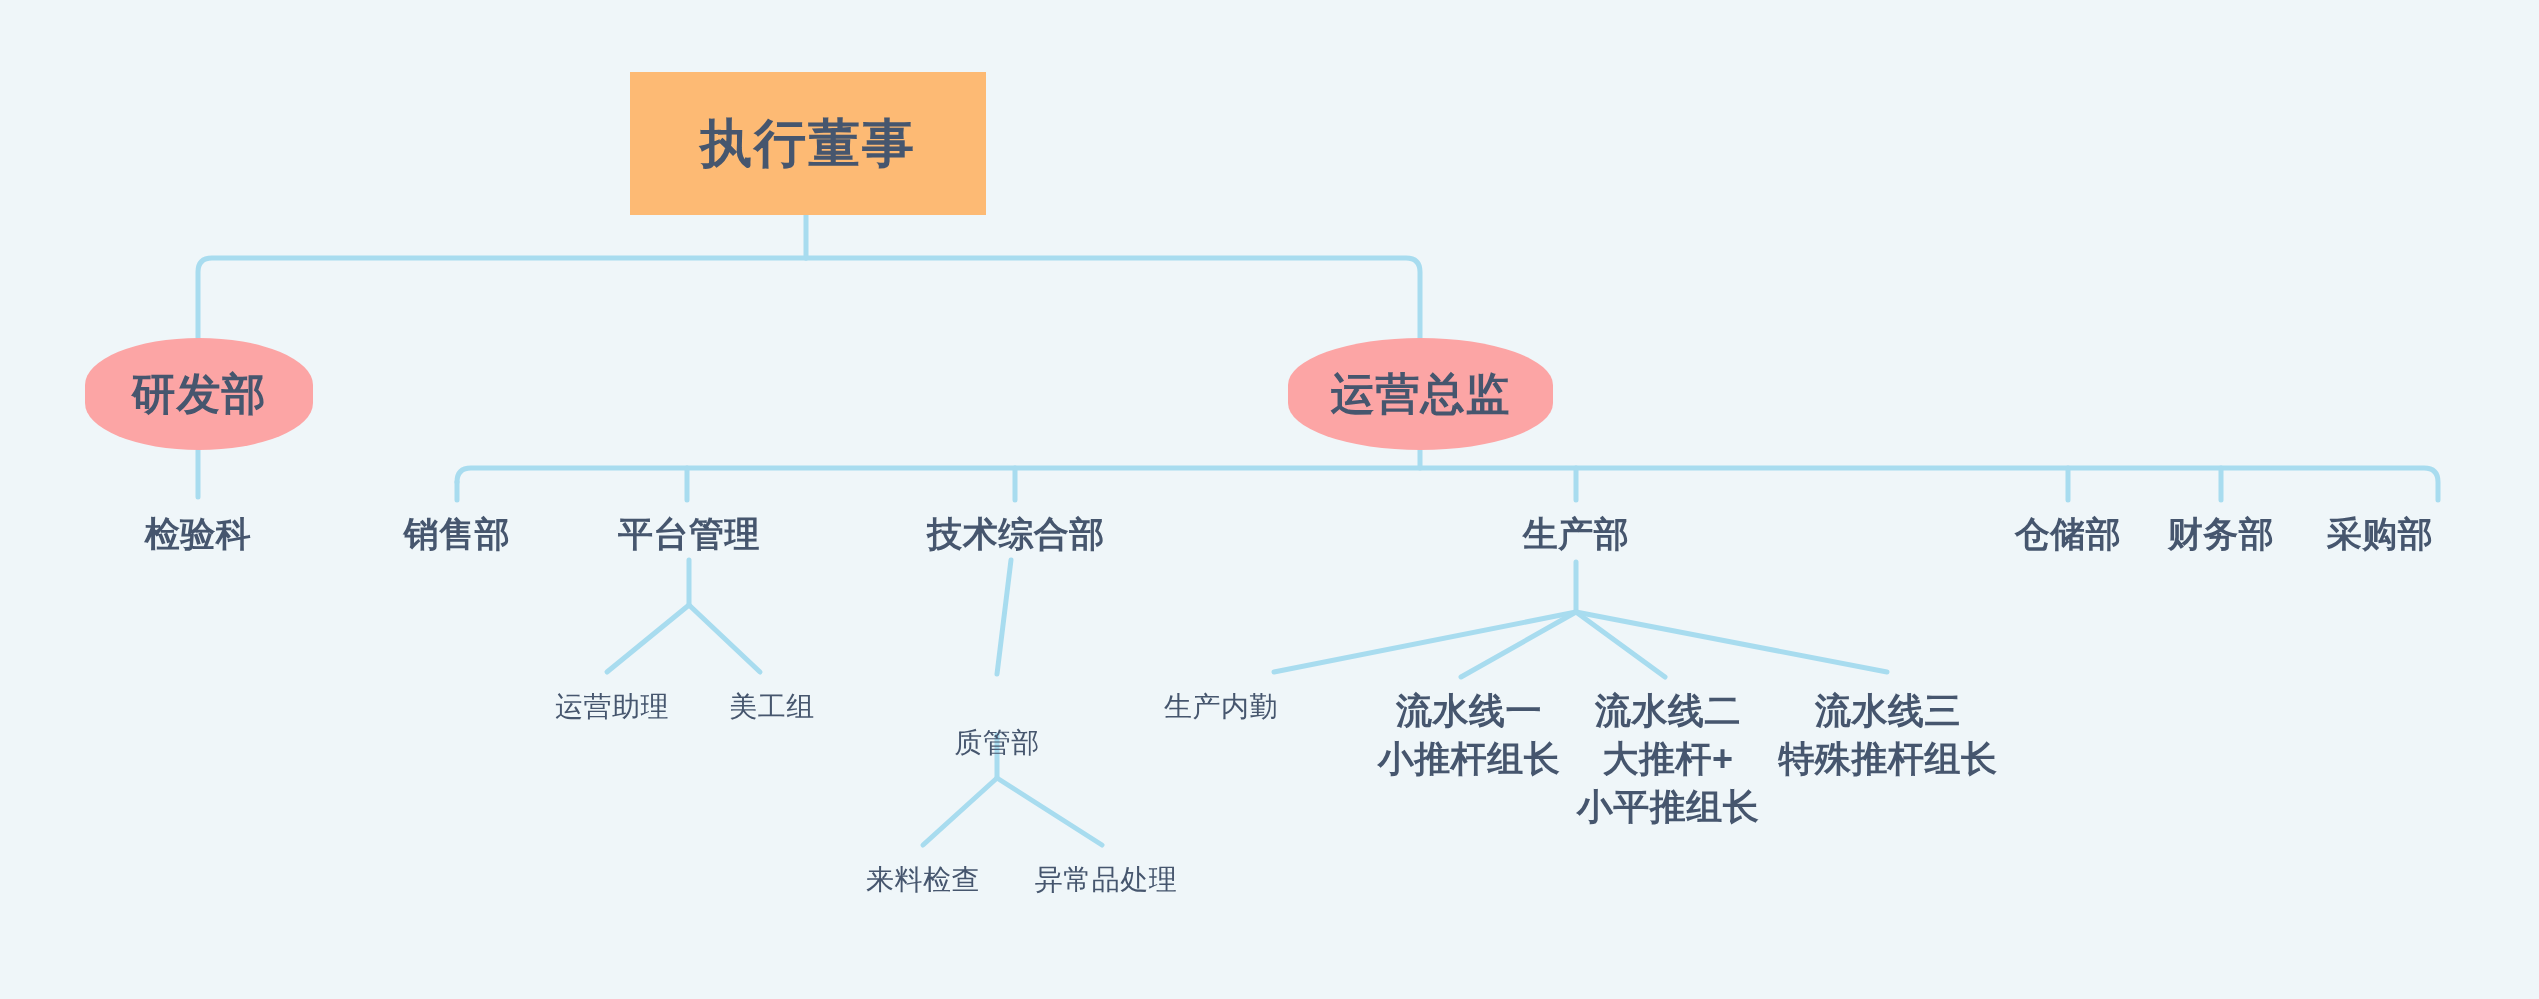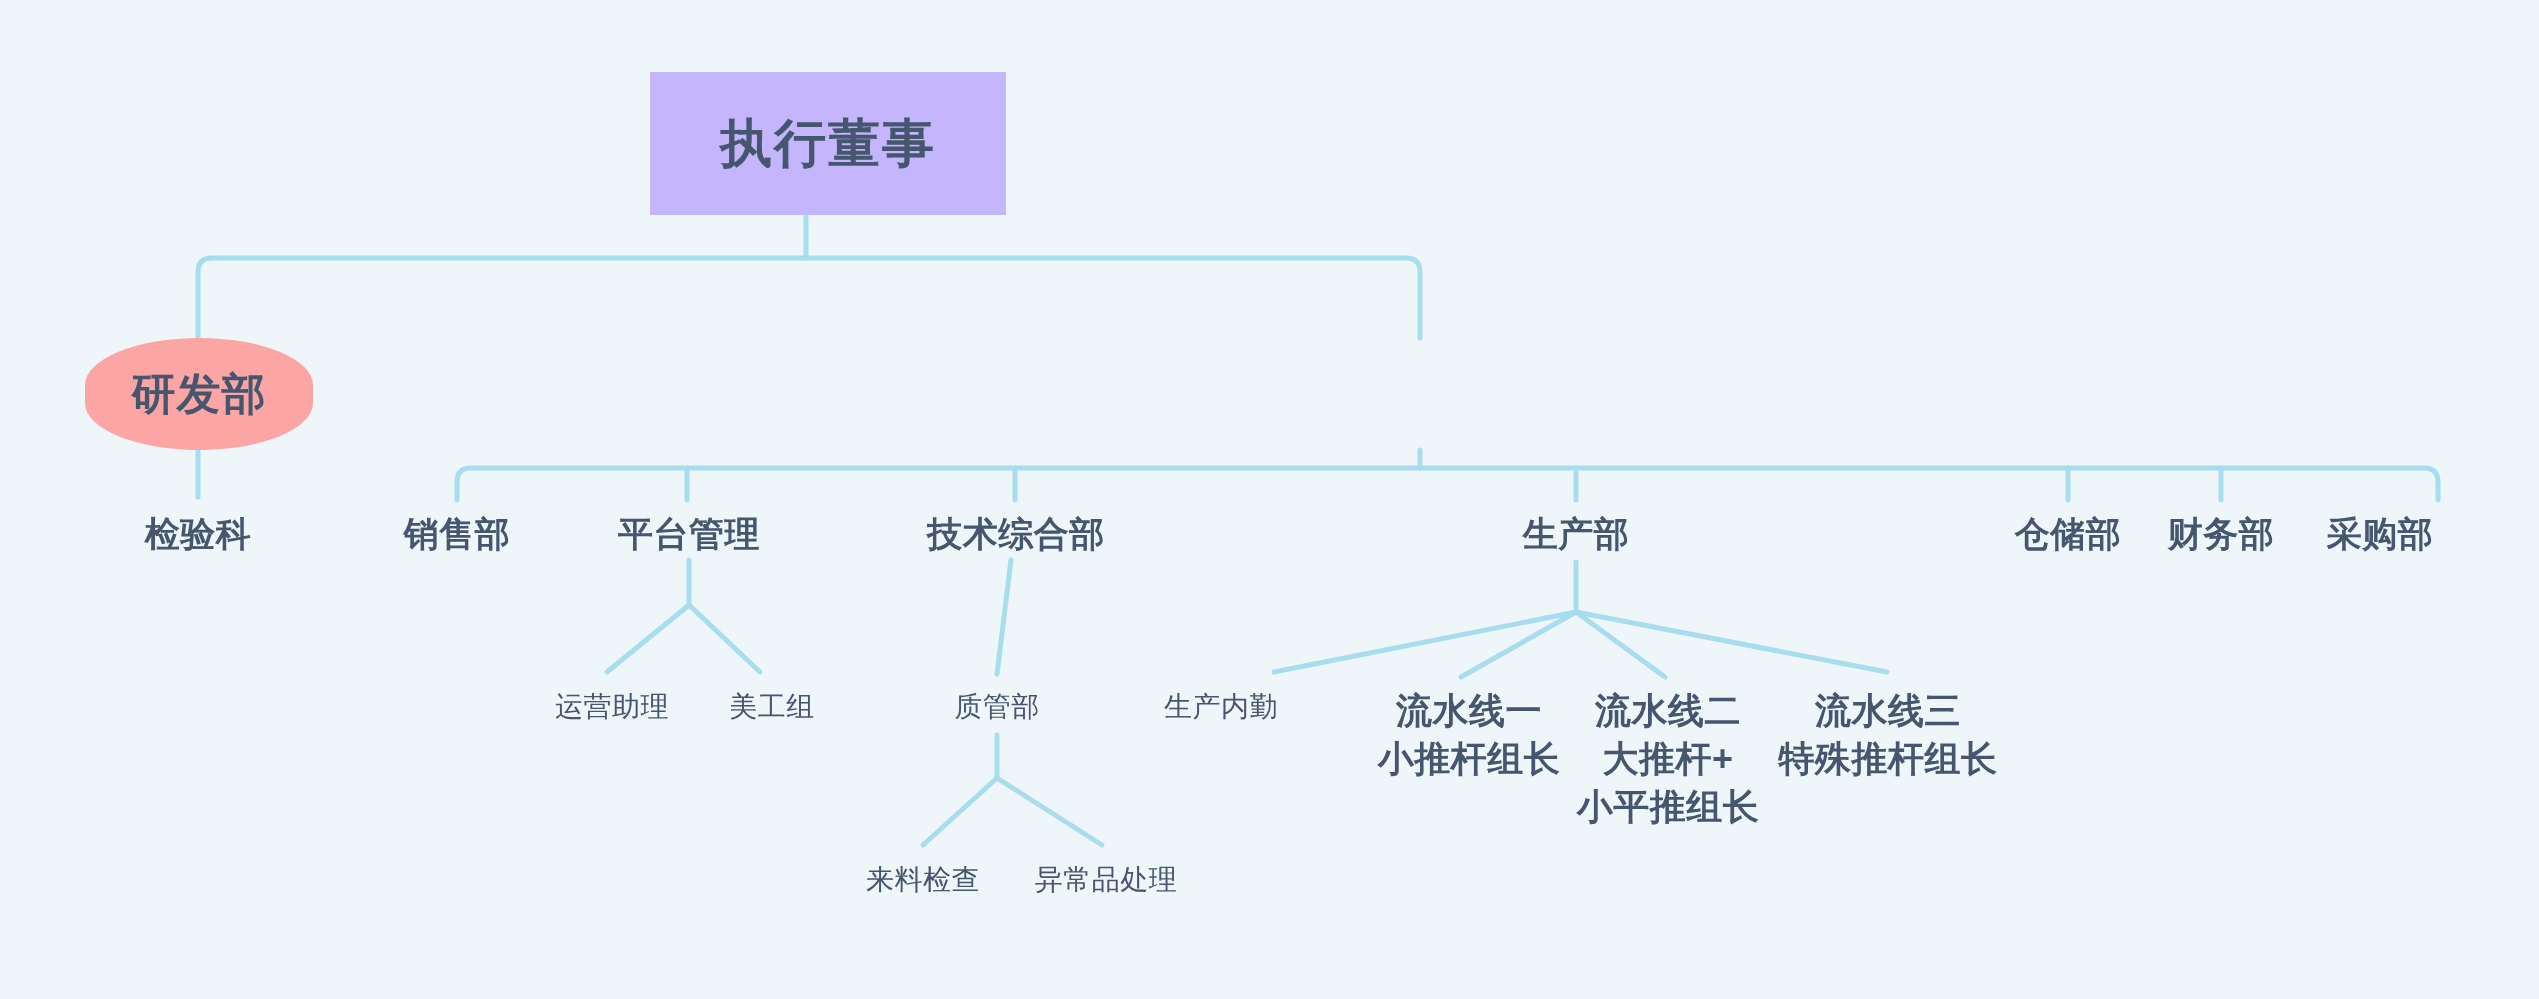--- a/index.html
+++ b/index.html
@@ -31,25 +31,24 @@
     align-items: center;
     justify-content: center;
     box-sizing: border-box;
     color: #46566e;
     text-align: center;
     white-space: pre-line;
     line-height: 1.28;
   }
   
   .node-root {
-    background: #c4b5fd;
+    background: #fdba74;
     font-weight: bold;
     font-size: 52px;
     letter-spacing: 2px;
-    margin-left: 20px;
   }
   
   .node-l2 {
     background: #fca5a5;
     font-weight: bold;
     font-size: 44px;
     letter-spacing: 1px;
     border-radius: 50% / 42%;
   }
   
@@ -108,33 +107,34 @@
       <path d="M 1576,612 L 1887,672"></path>
 
       <path d="M 997,735 L 997,778"></path>
       <path d="M 997,778 L 923,845"></path>
       <path d="M 997,778 L 1102,845"></path>
     </g>
   </svg>
 
   <div class="node node-root" style="left:630px;  top:72px;  width:356px; height:143px;">执行董事</div>
   <div class="node node-l2" style="left:85px;   top:338px; width:228px; height:112px;">研发部</div>
+  <div class="node node-l2" style="left:1288px; top:338px; width:265px; height:112px;">运营总监</div>
 
   <div class="node node-plain" style="left:118px;  top:512px; width:160px; height:44px;">检验科</div>
   <div class="node node-plain" style="left:377px;  top:512px; width:160px; height:44px;">销售部</div>
   <div class="node node-plain" style="left:589px;  top:512px; width:200px; height:44px;">平台管理</div>
   <div class="node node-plain" style="left:891px;  top:512px; width:250px; height:44px;">技术综合部</div>
   <div class="node node-plain" style="left:1496px; top:512px; width:160px; height:44px;">生产部</div>
   <div class="node node-plain" style="left:1988px; top:512px; width:160px; height:44px;text-align:center;">仓储部</div>
   <div class="node node-plain" style="left:2141px; top:512px; width:160px; height:44px;">财务部</div>
   <div class="node node-plain" style="left:2300px; top:512px; width:160px; height:44px;">采购部</div>
 
   <div class="node node-small" style="left:527px;  top:687px; width:170px; height:40px;">运营助理</div>
   <div class="node node-small" style="left:707px;  top:687px; width:130px; height:40px;">美工组</div>
-  <div class="node node-small" style="left:932px;  top:687px; width:130px; height:40px;text-align:right;">质管部</div>
+  <div class="node node-small" style="left:932px;  top:723px; width:130px; height:40px;text-align:right;">质管部</div>
   <div class="node node-small" style="left:1136px; top:687px; width:170px; height:40px;">生产内勤</div>
   <div class="node node-multi" style="left:1374px; top:687px; width:190px; height:86px;">流水线一
 小推杆组长</div>
   <div class="node node-multi" style="left:1573px; top:687px; width:190px; height:124px;">流水线二
 大推杆+
 小平推组长</div>
   <div class="node node-multi" style="left:1778px; top:687px; width:220px; height:86px;">流水线三
 特殊推杆组长</div>
 
   <div class="node node-small" style="left:838px;  top:860px; width:170px; height:40px;">来料检查</div>

